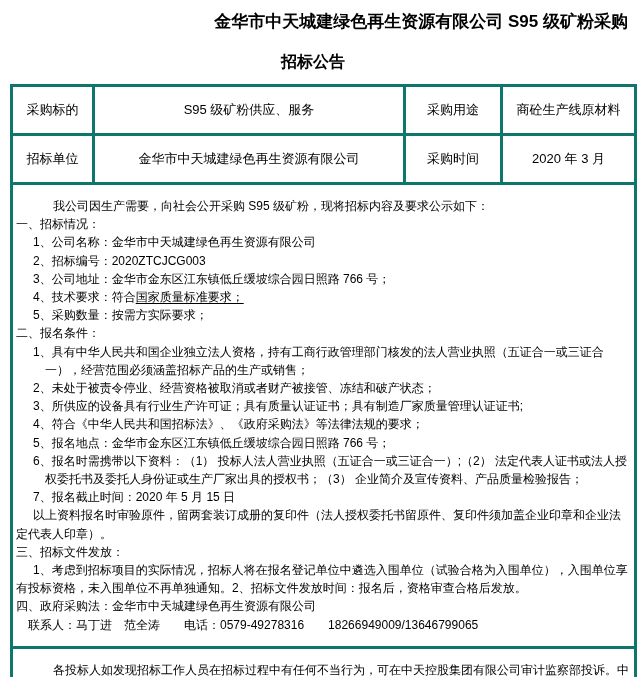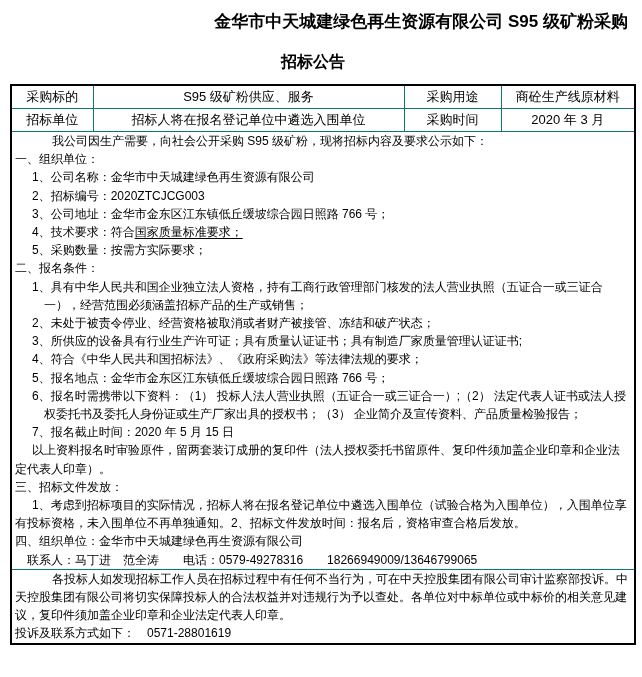--- a/index.html
+++ b/index.html
@@ -19,23 +19,23 @@
     margin:18px 16px 12px 0;line-height:20px;
   }
   table.info{
     border-collapse:collapse;
     margin-left:10px;
     width:624px;
     table-layout:fixed;
     border:2px solid #000;
   }
   table.info td{
-    border:1px solid #0f766e;
+    border:3px solid #0f766e;
     font-size:13px;
-    padding:0 3px;
+    padding:12px 3px;
     overflow:hidden;
   }
   tr.hdr td{height:22px;text-align:center;}
   td.sec-cell{height:20px;text-align:left;padding:2px 4px;font-size:13px;}
   td.body-cell{padding:2px 4px 3px 4px;vertical-align:top;}
   td.complaint-cell{padding:2px 4px 4px 4px;vertical-align:top;}
   .ln{
     font-size:12px;
     line-height:18.2px;
     white-space:pre-wrap;
@@ -66,45 +66,45 @@
     </colgroup>
     <tbody>
       <tr class="hdr">
         <td>采购标的</td>
         <td>S95 级矿粉供应、服务</td>
         <td>采购用途</td>
         <td>商砼生产线原材料</td>
       </tr>
       <tr class="hdr">
         <td>招标单位</td>
-        <td>招标人将在报名登记单位中遴选入围单位</td>
+        <td>金华市中天城建绿色再生资源有限公司</td>
         <td>采购时间</td>
         <td>2020 年 3 月</td>
       </tr>
       <tr>
         <td class="body-cell" colspan="4">
             <div class="ln p-first">我公司因生产需要，向社会公开采购 S95 级矿粉，现将招标内容及要求公示如下：</div>
-            <div class="ln sec">一、组织单位：</div>
+            <div class="ln sec">一、招标情况：</div>
             <div class="ln item">1、公司名称：金华市中天城建绿色再生资源有限公司</div>
             <div class="ln item">2、招标编号：2020ZTCJCG003</div>
             <div class="ln item">3、公司地址：金华市金东区江东镇低丘缓坡综合园日照路 766 号；</div>
             <div class="ln item">4、技术要求：符合<span class="ul">国家质量标准要求；</span></div>
             <div class="ln item">5、采购数量：按需方实际要求；</div>
             <div class="ln sec">二、报名条件：</div>
             <div class="ln item">1、具有中华人民共和国企业独立法人资格，持有工商行政管理部门核发的法人营业执照（五证合一或三证合一），经营范围必须涵盖招标产品的生产或销售；</div>
             <div class="ln item">2、未处于被责令停业、经营资格被取消或者财产被接管、冻结和破产状态；</div>
             <div class="ln item">3、所供应的设备具有行业生产许可证；具有质量认证证书；具有制造厂家质量管理认证证书;</div>
             <div class="ln item">4、符合《中华人民共和国招标法》、《政府采购法》等法律法规的要求；</div>
             <div class="ln item">5、报名地点：金华市金东区江东镇低丘缓坡综合园日照路 766 号；</div>
             <div class="ln item">6、报名时需携带以下资料：（1） 投标人法人营业执照（五证合一或三证合一）;（2） 法定代表人证书或法人授权委托书及委托人身份证或生产厂家出具的授权书；（3） 企业简介及宣传资料、产品质量检验报告；</div>
             <div class="ln item">7、报名截止时间：2020 年 5 月 15 日</div>
             <div class="ln p-flow">以上资料报名时审验原件，留两套装订成册的复印件（法人授权委托书留原件、复印件须加盖企业印章和企业法定代表人印章）。</div>
             <div class="ln sec">三、招标文件发放：</div>
             <div class="ln p-flow">1、考虑到招标项目的实际情况，招标人将在报名登记单位中遴选入围单位（试验合格为入围单位），入围单位享有投标资格，未入围单位不再单独通知。2、招标文件发放时间：报名后，资格审查合格后发放。</div>
-            <div class="ln sec">四、组织单位：金华市中天城建绿色再生资源有限公司</div>
+            <div class="ln sec">四、政府采购法：金华市中天城建绿色再生资源有限公司</div>
             <div class="ln contact">联系人：马丁进　范全涛　　电话：0579-49278316　　18266949009/13646799065</div>
           </td>
       </tr>
       <tr>
         <td class="complaint-cell" colspan="4">
             <div class="ln p-first">各投标人如发现招标工作人员在招标过程中有任何不当行为，可在中天控股集团有限公司审计监察部投诉。中天控股集团有限公司将切实保障投标人的合法权益并对违规行为予以查处。各单位对中标单位或中标价的相关意见建议，复印件须加盖企业印章和企业法定代表人印章。</div>
             <div class="ln sec">投诉及联系方式如下：　0571-28801619</div>
           </td>
       </tr>
     </tbody>

